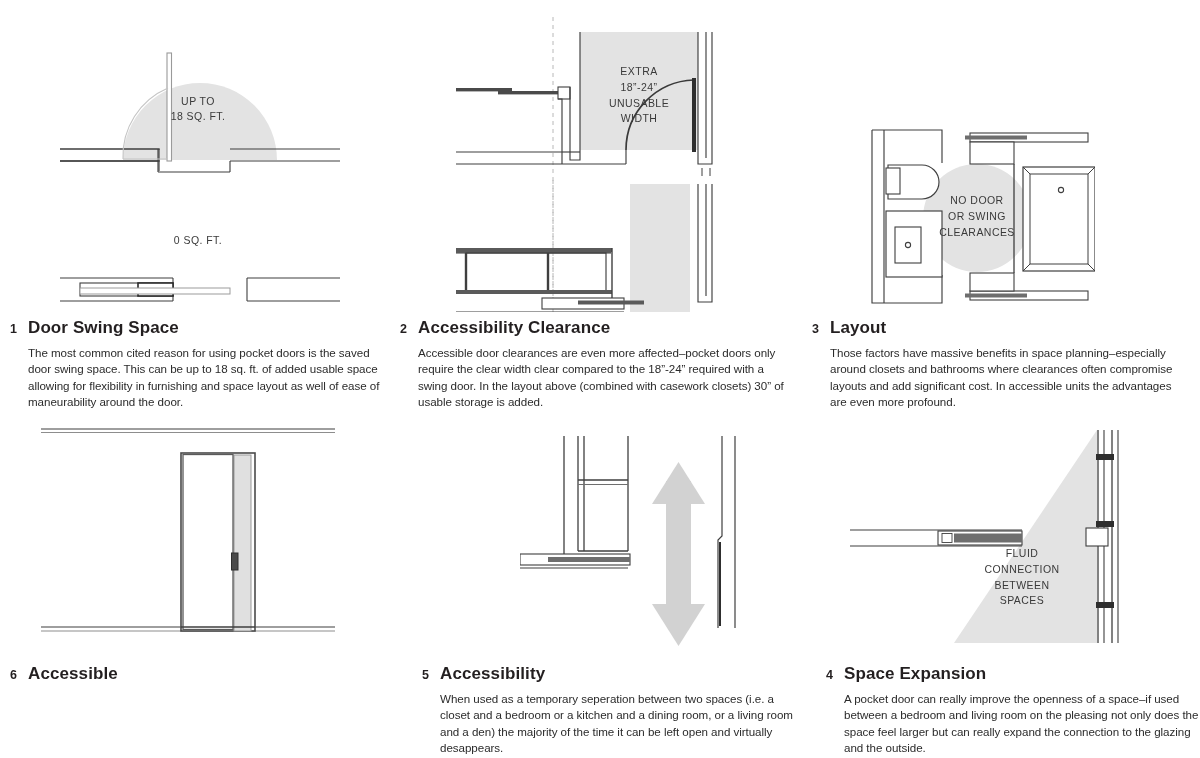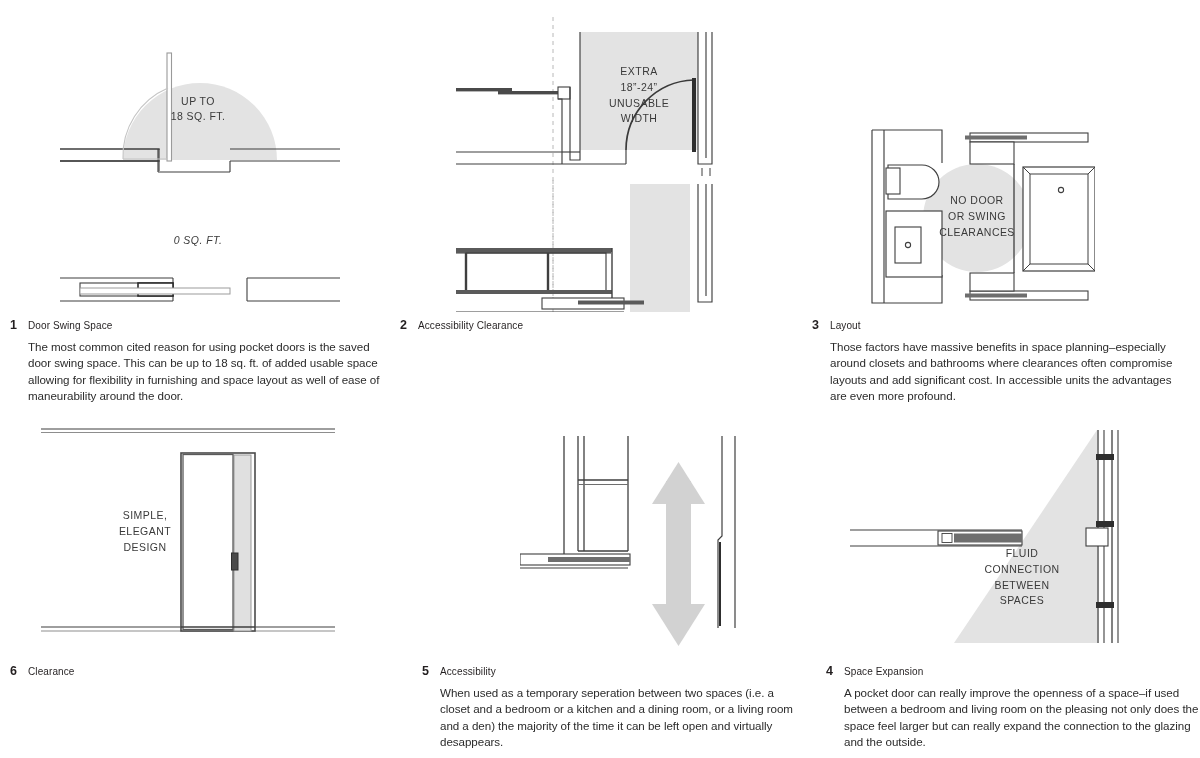--- a/index.html
+++ b/index.html
@@ -35,22 +35,22 @@
   }
   .cap-num {
     font-size: 12.5px;
     font-weight: bold;
     color: #231f20;
     width: 18px;
     flex: 0 0 18px;
     letter-spacing: 0;
   }
   .cap-title {
-    font-size: 10px;
-    font-weight: normal;
+    font-size: 17px;
+    font-weight: bold;
     color: #231f20;
     letter-spacing: .1px;
   }
   .cap-body {
     margin: 0 0 0 18px;
     font-size: 11.6px;
     line-height: 1.42;
     color: #2b2b2b;
     letter-spacing: -.05px;
   }
@@ -123,21 +123,21 @@
 
       <g stroke="#3f3f3f" fill="none" stroke-width="1.1">
         <line x1="192" y1="258" x2="285" y2="258"></line>
         <line x1="192" y1="281" x2="285" y2="281"></line>
         <line x1="192" y1="258" x2="192" y2="281"></line>
       </g>
     </svg>
 
     <div class="fig-label" style="left:78px; top:74px; width:130px;">UP TO
 18 SQ. FT.</div>
-    <div class="fig-label" style="left:78px; top:213px; width:130px;font-style:italic;">0 SQ. FT.</div>
+    <div class="fig-label" style="left:78px; top:213px; width:130px;">0 SQ. FT.</div>
   </div>
 
   <div class="figure" style="left:440px; top:12px; width:300px; height:300px;">
     <svg width="300" height="300" viewBox="0 0 300 300">
 
       <rect x="140" y="20" width="118" height="118" fill="#e3e3e3"></rect>
 
       <line x1="113" y1="5" x2="113" y2="300" stroke="#b8b8b8" stroke-width="1" stroke-dasharray="4 4"></line>
 
       <rect x="16" y="76" width="56" height="3.4" fill="#4a4a4a"></rect>
@@ -260,20 +260,21 @@
       <span class="cap-title">Door Swing Space</span>
     </div>
     <p class="cap-body">The most common cited reason for using pocket doors is the saved door swing space. This can be up to 18 sq. ft. of added usable space allowing for flexibility in furnishing and space layout as well of ease of maneurability around the door.</p>
   </div>
 
   <div class="caption" style="left:400px; top:318px; width:390px;">
     <div class="cap-head">
       <span class="cap-num">2</span>
       <span class="cap-title">Accessibility Clearance</span>
     </div>
+    <p class="cap-body">Accessible door clearances are even more affected–pocket doors only require the clear width clear compared to the 18”-24” required with a swing door. In the layout above (combined with casework closets) 30” of usable storage is added.</p>
   </div>
 
   <div class="caption" style="left:812px; top:318px; width:378px;">
     <div class="cap-head">
       <span class="cap-num">3</span>
       <span class="cap-title">Layout</span>
     </div>
     <p class="cap-body">Those factors have massive benefits in space planning–especially around closets and bathrooms where clearances often compromise layouts and add significant cost. In accessible units the advantages are even more profound.</p>
   </div>
 
@@ -294,23 +295,20 @@
 
       <rect x="199" y="35" width="17" height="176" fill="#e0e0e0" stroke="#9a9a9a" stroke-width="1"></rect>
 
       <rect x="148" y="34.5" width="50" height="175" fill="#ffffff" stroke="#5a5a5a" stroke-width="1.3"></rect>
 
       <rect x="196.5" y="133" width="6.5" height="17" fill="#4a4a4a" stroke="#2e2e2e" stroke-width="1"></rect>
 
       <line x1="146" y1="207" x2="220" y2="207" stroke="#3f3f3f" stroke-width="1.6"></line>
     </svg>
 
-    <div class="fig-label tall" style="left:60px; top:88px; width:100px;">SIMPLE,
-ELEGANT
-DESIGN</div>
   </div>
 
   <div class="figure" style="left:520px; top:418px; width:230px; height:235px;">
     <svg width="230" height="235" viewBox="0 0 230 235">
 
       <line x1="44" y1="18" x2="44" y2="136" stroke="#3f3f3f" stroke-width="1.3"></line>
 
       <g stroke="#3f3f3f" fill="none" stroke-width="1.3">
         <line x1="58" y1="18" x2="58" y2="133"></line>
         <line x1="64" y1="18" x2="64" y2="133"></line>
@@ -370,21 +368,21 @@
 
     <div class="fig-label tall" style="left:130px; top:128px; width:120px;">FLUID
 CONNECTION
 BETWEEN
 SPACES</div>
   </div>
 
   <div class="caption" style="left:10px; top:664px; width:375px;">
     <div class="cap-head">
       <span class="cap-num">6</span>
-      <span class="cap-title">Clearance</span>
+      <span class="cap-title">Accessible</span>
     </div>
   </div>
 
   <div class="caption" style="left:422px; top:664px; width:385px;">
     <div class="cap-head">
       <span class="cap-num">5</span>
       <span class="cap-title">Accessibility</span>
     </div>
     <p class="cap-body">When used as a temporary seperation between two spaces (i.e. a closet and a bedroom or a kitchen and a dining room, or a living room and a den) the majority of the time it can be left open and virtually desappears.</p>
   </div>

